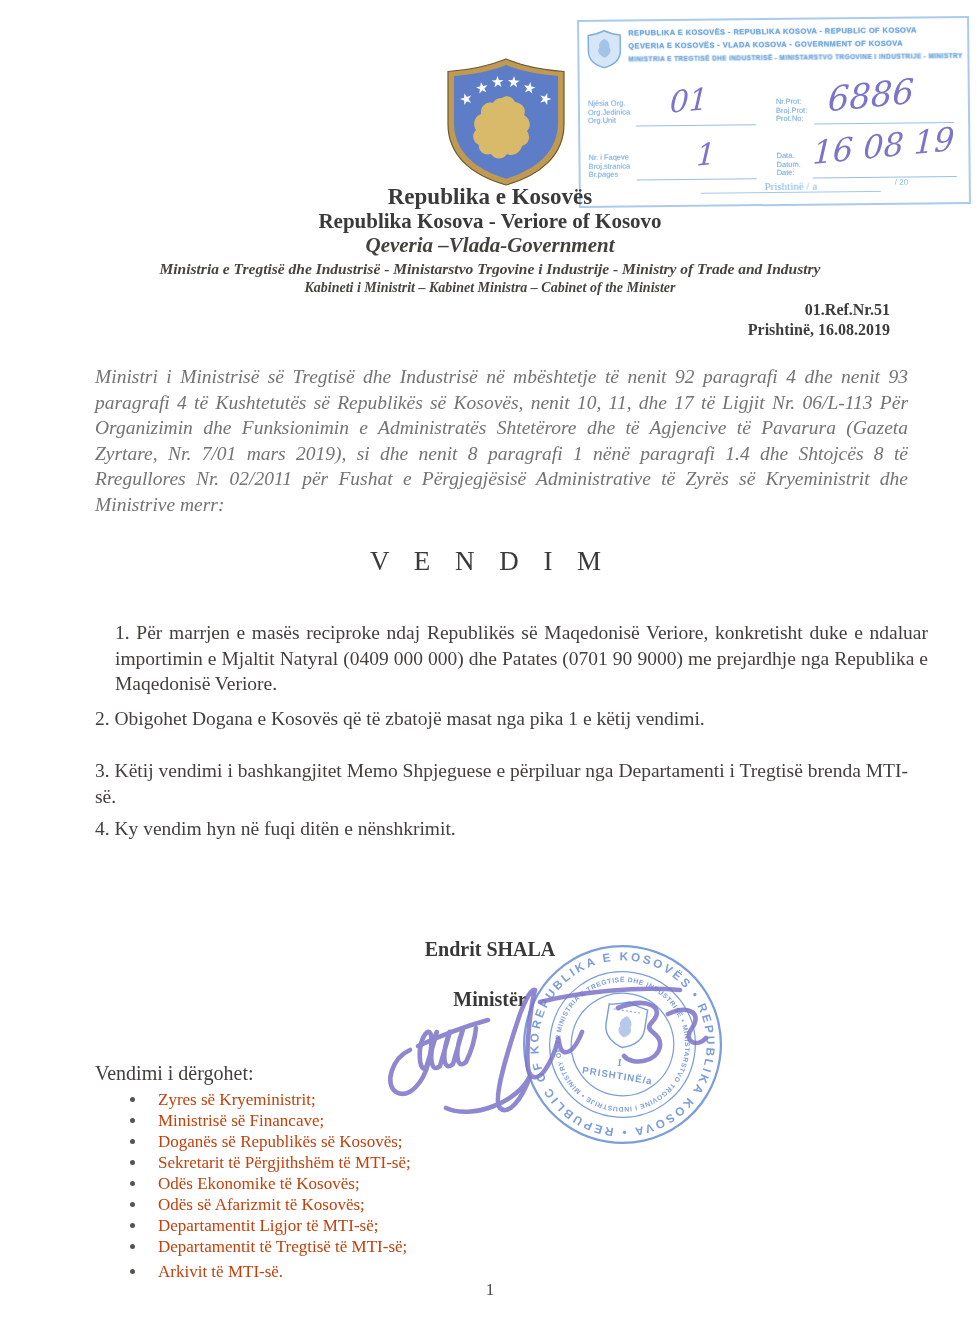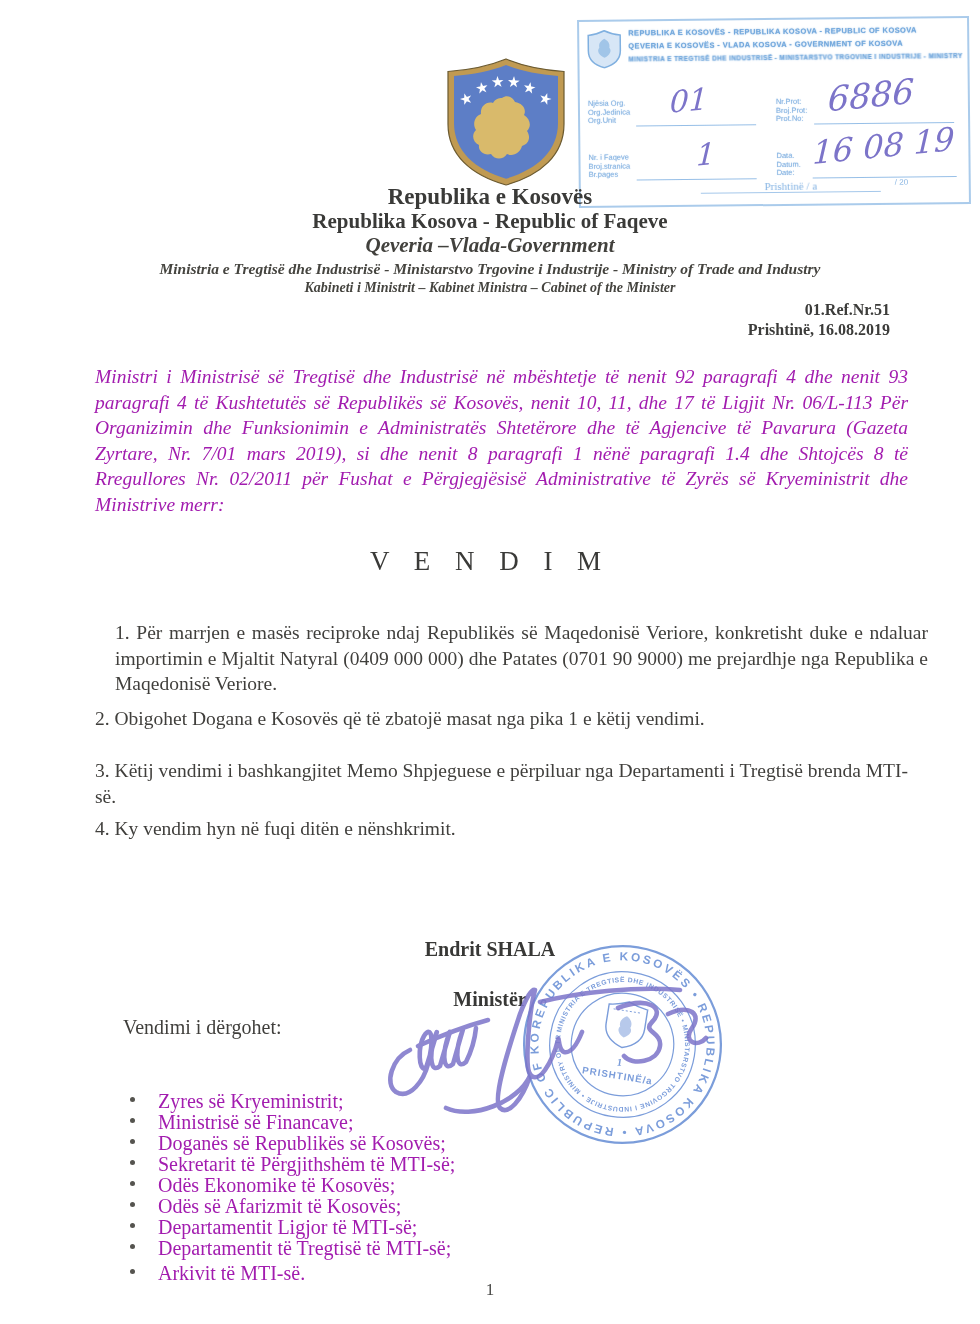--- a/index.html
+++ b/index.html
@@ -15,33 +15,33 @@
   .h2{top:209px;font-size:21px;font-weight:bold;color:#3a3a38;}
   .h3{top:233px;font-size:21px;font-weight:bold;font-style:italic;color:#42413d;}
   .h4{top:260px;font-size:15.5px;font-weight:bold;font-style:italic;color:#45443f;}
   .h5{top:280px;font-size:14px;font-weight:bold;font-style:italic;color:#45443f;}
   .meta{right:90px;text-align:right;font-size:16px;font-weight:bold;color:#3c3c3a;}
   .meta.ref{top:301px;}
   .meta.date{top:321px;}
 
   
   .textcol{left:95px;width:813px;}
-  .intro{top:364px;font-style:italic;font-size:19.5px;line-height:25.5px;text-align:justify;color:#a21caf;}
+  .intro{top:364px;font-style:italic;font-size:19.5px;line-height:25.5px;text-align:justify;color:#737373;}
   .vendim{top:546px;font-size:27px;font-weight:normal;letter-spacing:9px;color:#3a3a38;}
   .item{font-size:19.5px;line-height:25.5px;text-align:justify;color:#403f3c;}
   .i1{top:620px;margin-left:20px;}.i2{top:706px;}.i3{top:758px;}.i4{top:816px;}
 
   
   .sig-name{top:938px;font-size:20px;font-weight:bold;color:#383836;}
   .sig-role{top:988px;font-size:20px;font-weight:bold;color:#383836;}
 
   
-  .dist-head{left:95px;top:1016px;font-size:20px;color:#403f3c;margin-left:28px;}
+  .dist-head{left:95px;top:1062px;font-size:20px;color:#403f3c;}
   .dist-list{left:130px;top:1090px;width:520px;}
-  .dist-item{position:relative;height:21px;font-size:20px;color:#a21caf;padding-left:28px;}
+  .dist-item{position:relative;height:21px;font-size:17px;color:#c2410c;padding-left:28px;}
   .dist-item.last{margin-top:4px;}
   .dot{position:absolute;left:0;top:7px;width:5px;height:5px;border-radius:50%;background:#55544f;}
   .page-num{top:1280px;font-size:17px;color:#4a4a48;}
 
   
   .stamp{
     left:578px;top:18px;width:388px;height:184px;
     border:2px solid rgba(125,175,225,.65);
     transform:rotate(-0.6deg);
     color:#6ba3d9;
@@ -138,21 +138,21 @@
       <text x="30" y="37" font-size="15" transform="rotate(-10 37 31)">★</text>
       <text x="46" y="31" font-size="15" transform="rotate(-3 53 25)">★</text>
       <text x="62" y="31" font-size="15" transform="rotate(3 69 25)">★</text>
       <text x="78" y="37" font-size="15" transform="rotate(10 85 31)">★</text>
       <text x="94" y="48" font-size="15" transform="rotate(18 101 42)">★</text>
     </g>
     <path d="M57,42 C62,38 68,41 70,46 C77,47 82,53 79,59 C85,63 87,70 82,75 C86,81 84,88 77,90 C75,97 68,101 62,98 C58,104 50,104 46,98 C39,100 33,95 34,89 C28,86 26,79 31,74 C27,68 30,60 36,58 C35,51 41,45 48,47 C50,43 54,42 57,42 Z" fill="#d9ba6b"></path>
   </svg>
 
   <div class="abs centered h1">Republika e Kosovës</div>
-  <div class="abs centered h2">Republika Kosova - Republic of Faqeve</div>
+  <div class="abs centered h2">Republika Kosova - Veriore of Kosovo</div>
   <div class="abs centered h3">Qeveria –Vlada-Government</div>
   <div class="abs centered h4">Ministria e Tregtisë dhe Industrisë - Ministarstvo Trgovine i Industrije - Ministry of Trade and Industry</div>
   <div class="abs centered h5">Kabineti i Ministrit – Kabinet Ministra – Cabinet of the Minister</div>
 
   <div class="abs centered meta ref" style="left:auto;width:auto;">01.Ref.Nr.51</div>
   <div class="abs centered meta date" style="left:auto;width:auto;">Prishtinë, 16.08.2019</div>
 
   <div class="abs textcol intro">Ministri i Ministrisë së Tregtisë dhe Industrisë në mbështetje të nenit 92 paragrafi 4 dhe nenit 93 paragrafi 4 të Kushtetutës së Republikës së Kosovës, nenit 10, 11,  dhe  17 të Ligjit  Nr. 06/L-113 Për Organizimin  dhe Funksionimin e Administratës Shtetërore dhe të Agjencive të Pavarura (Gazeta Zyrtare, Nr. 7/01 mars 2019), si dhe nenit 8 paragrafi 1 nënë paragrafi 1.4 dhe Shtojcës 8 të Rregullores Nr. 02/2011 për Fushat e Përgjegjësisë Administrative të Zyrës së Kryeministrit dhe Ministrive merr:</div>
   <div class="abs centered vendim">V E N D I M</div>
   <div class="abs textcol item i1">1. Për marrjen e masës  reciproke ndaj Republikës së Maqedonisë  Veriore, konkretisht duke e ndaluar importimin e Mjaltit Natyral (0409 000 000) dhe Patates (0701 90 9000) me prejardhje nga Republika e Maqedonisë  Veriore.</div>

